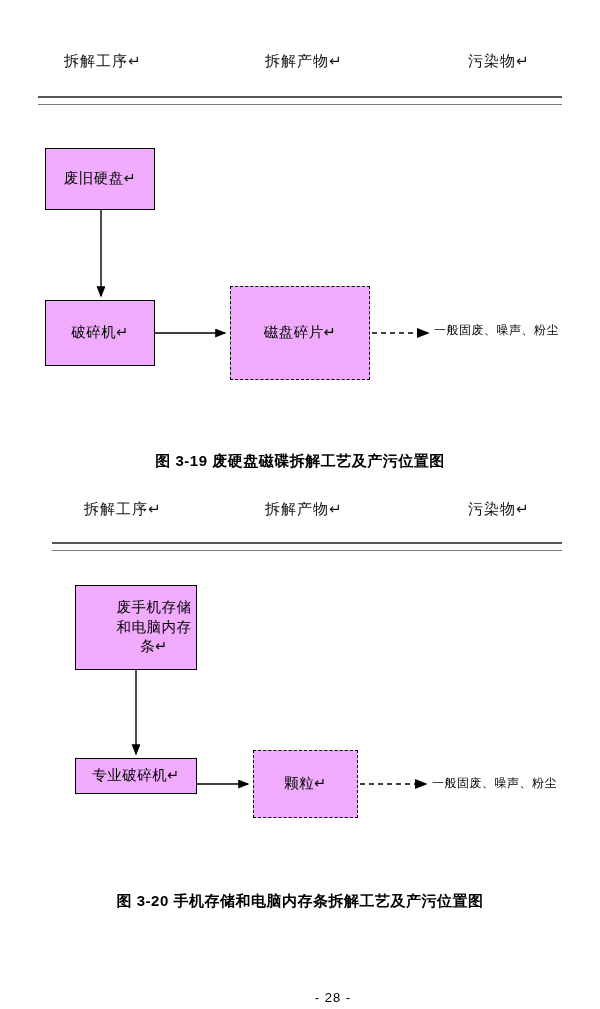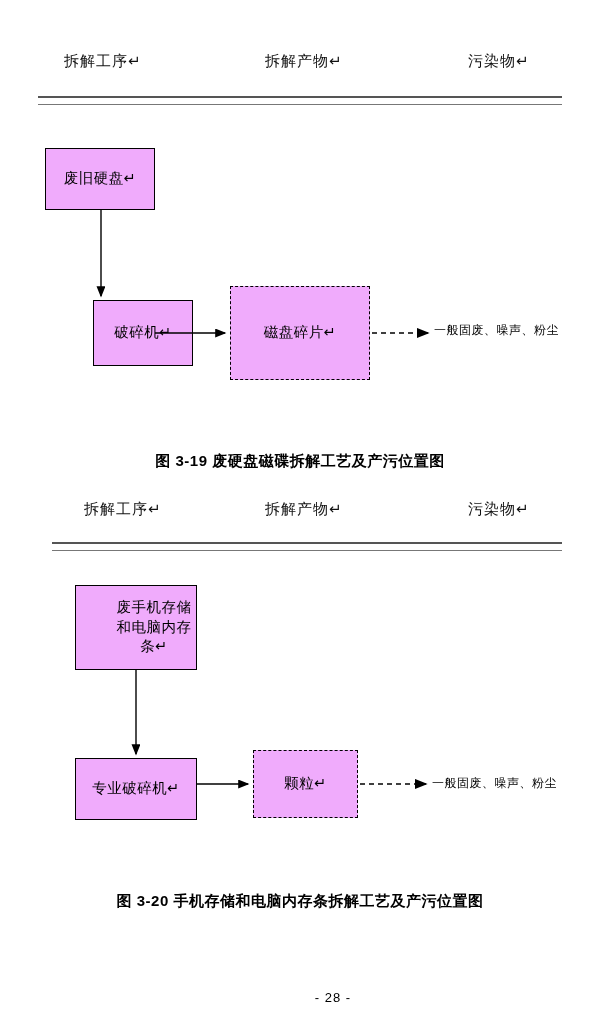--- a/index.html
+++ b/index.html
@@ -99,21 +99,21 @@
 
     <div class="col-head" style="left:64px; top:52px;">拆解工序↵</div>
     <div class="col-head" style="left:265px; top:52px;">拆解产物↵</div>
     <div class="col-head" style="left:468px; top:52px;">污染物↵</div>
 
     <div class="rule-thick" style="left:38px; top:96px; width:524px;"></div>
     <div class="rule-thin" style="left:38px; top:104px; width:524px;"></div>
 
     <div class="box" style="left:45px; top:148px; width:110px; height:62px;">废旧硬盘↵</div>
 
-    <div class="box" style="left:45px; top:300px; width:100px; height:66px;margin-left:48px;">破碎机↵</div>
+    <div class="box" style="left:45px; top:300px; width:110px; height:66px;">破碎机↵</div>
 
     <div class="box dashed" style="left:230px; top:286px; width:140px; height:94px;">磁盘碎片↵</div>
 
     <div class="plain-text" style="left:434px; top:322px;">一般固废、噪声、粉尘</div>
 
     <svg class="arrows" width="600" height="460">
       <defs>
         <marker id="ah1" markerWidth="9" markerHeight="9" refX="7" refY="3.2" orient="auto" markerUnits="strokeWidth">
           <path d="M0,0 L8,3.2 L0,6.4 z" fill="#000"></path>
         </marker>
@@ -133,21 +133,21 @@
 
     <div class="col-head" style="left:84px; top:20px;">拆解工序↵</div>
     <div class="col-head" style="left:265px; top:20px;">拆解产物↵</div>
     <div class="col-head" style="left:468px; top:20px;">污染物↵</div>
 
     <div class="rule-thick" style="left:52px; top:62px; width:510px;"></div>
     <div class="rule-thin" style="left:52px; top:70px; width:510px;"></div>
 
     <div class="box" style="left:75px; top:105px; width:122px; height:85px;padding-left:40px;">废手机存储和电脑内存条↵</div>
 
-    <div class="box" style="left:75px; top:278px; width:122px; height:62px;">专业破碎机↵</div>
+    <div class="box" style="left:75px; top:278px; width:122px; height:36px;">专业破碎机↵</div>
 
     <div class="box dashed" style="left:253px; top:270px; width:105px; height:68px;">颗粒↵</div>
 
     <div class="plain-text" style="left:432px; top:295px;">一般固废、噪声、粉尘</div>
 
     <svg class="arrows" width="600" height="450">
       <defs>
         <marker id="ah2" markerWidth="9" markerHeight="9" refX="7" refY="3.2" orient="auto" markerUnits="strokeWidth">
           <path d="M0,0 L8,3.2 L0,6.4 z" fill="#000"></path>
         </marker>

